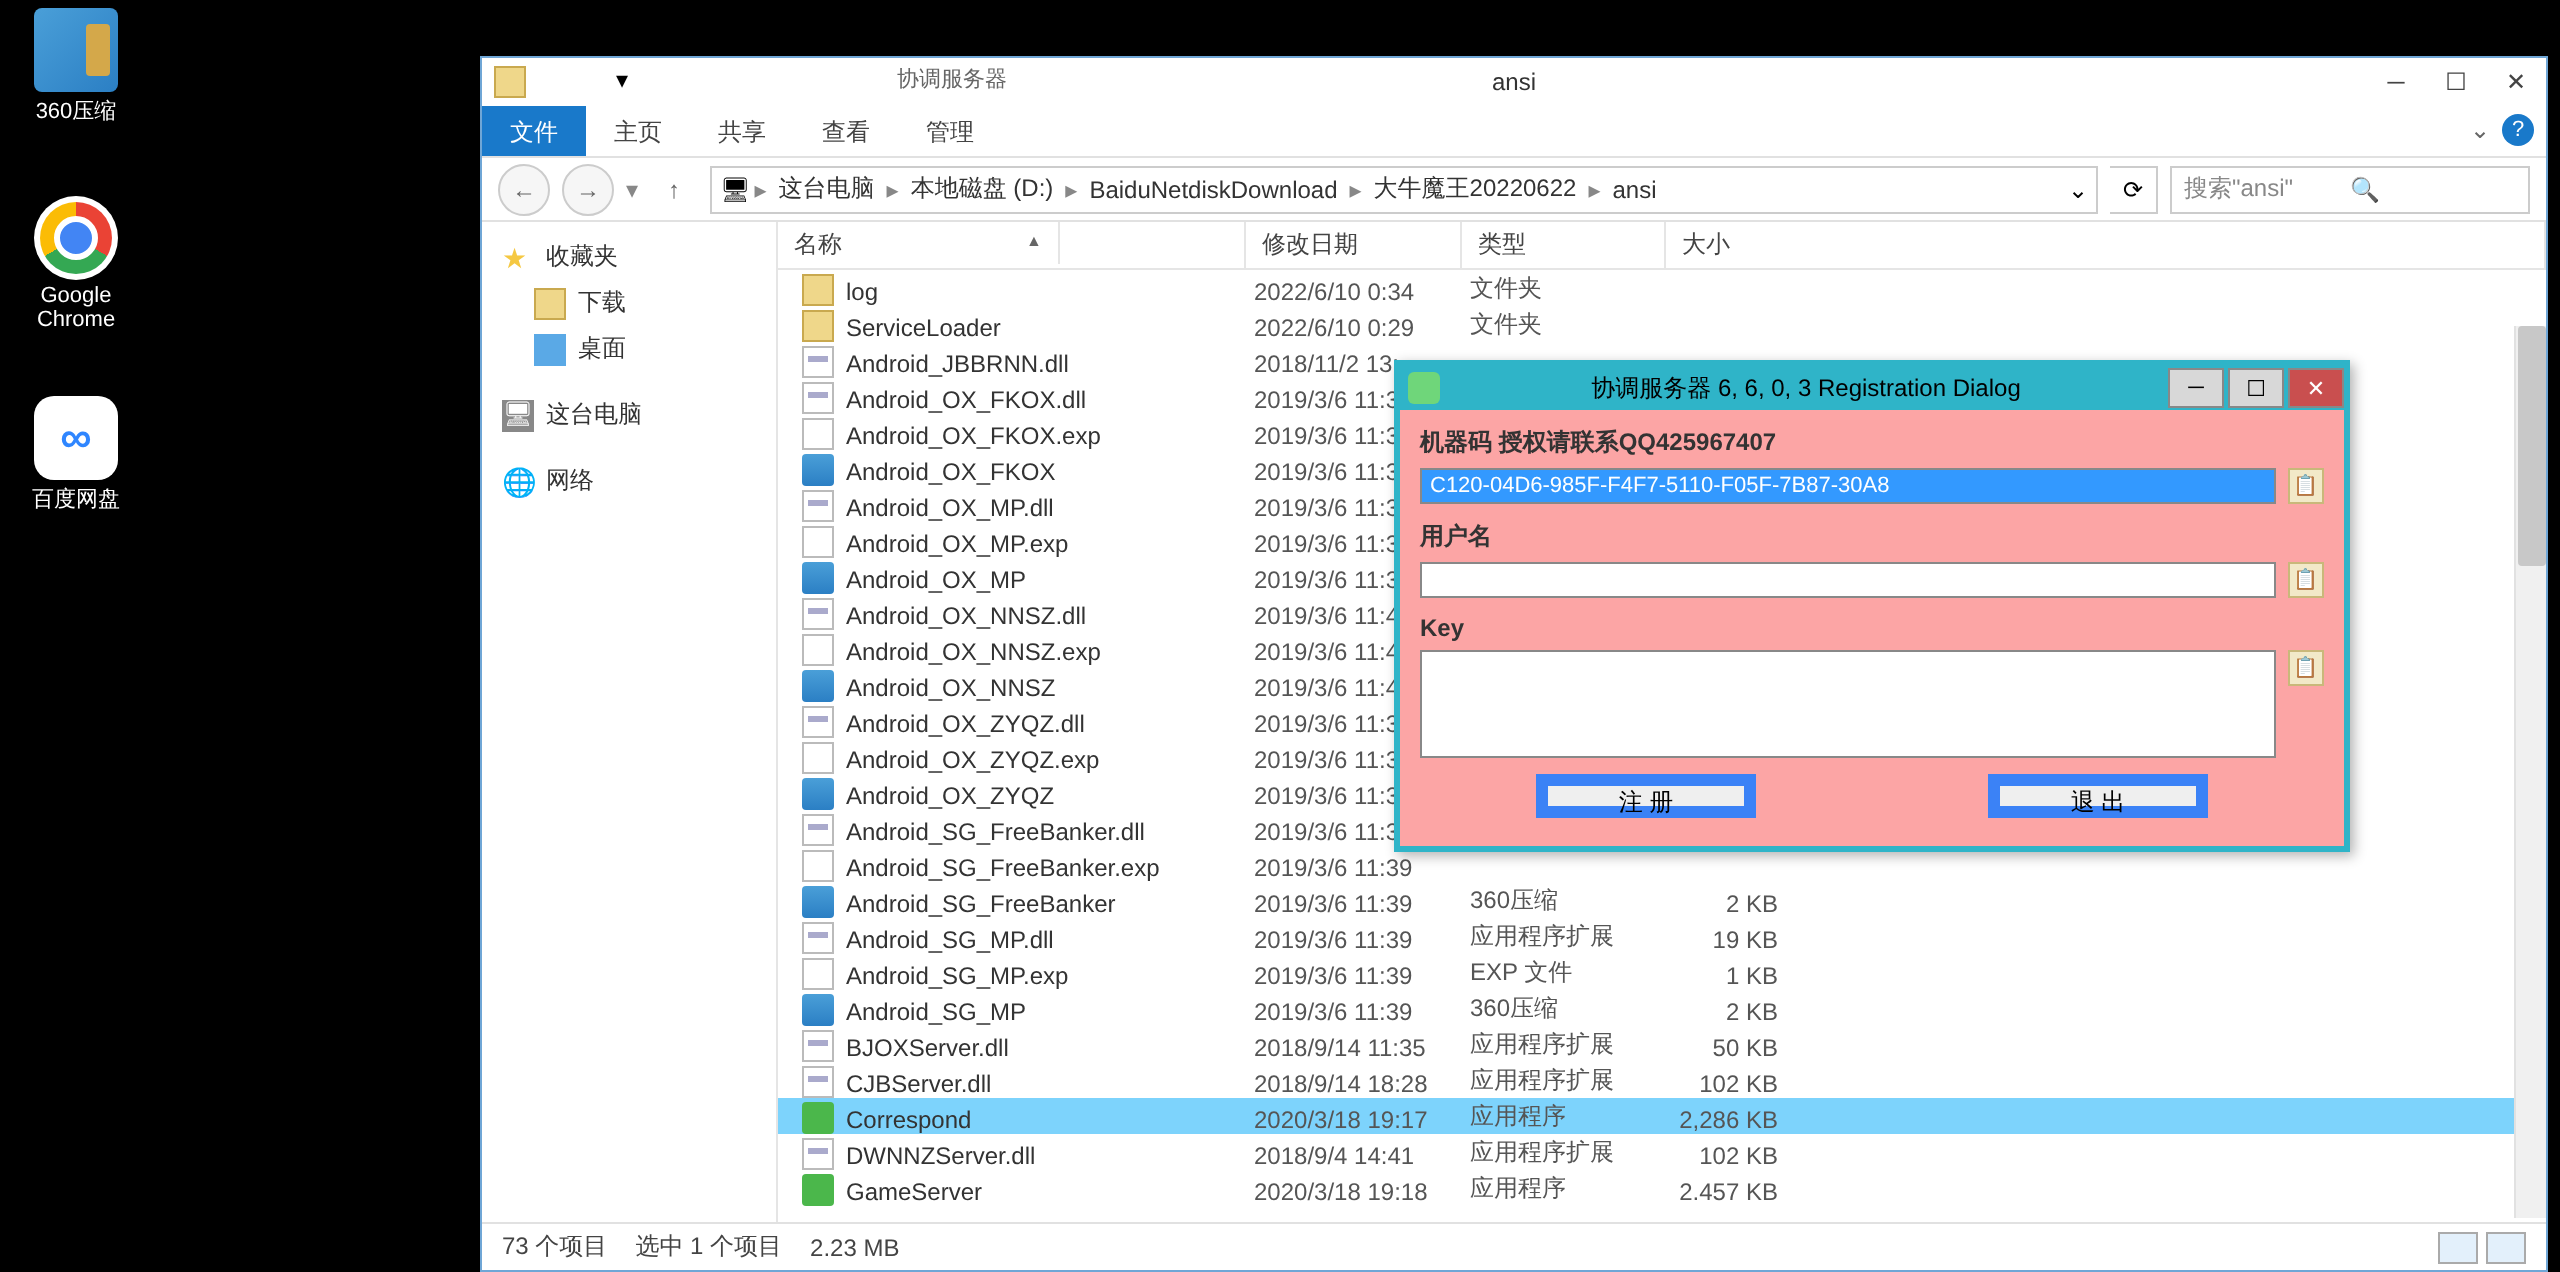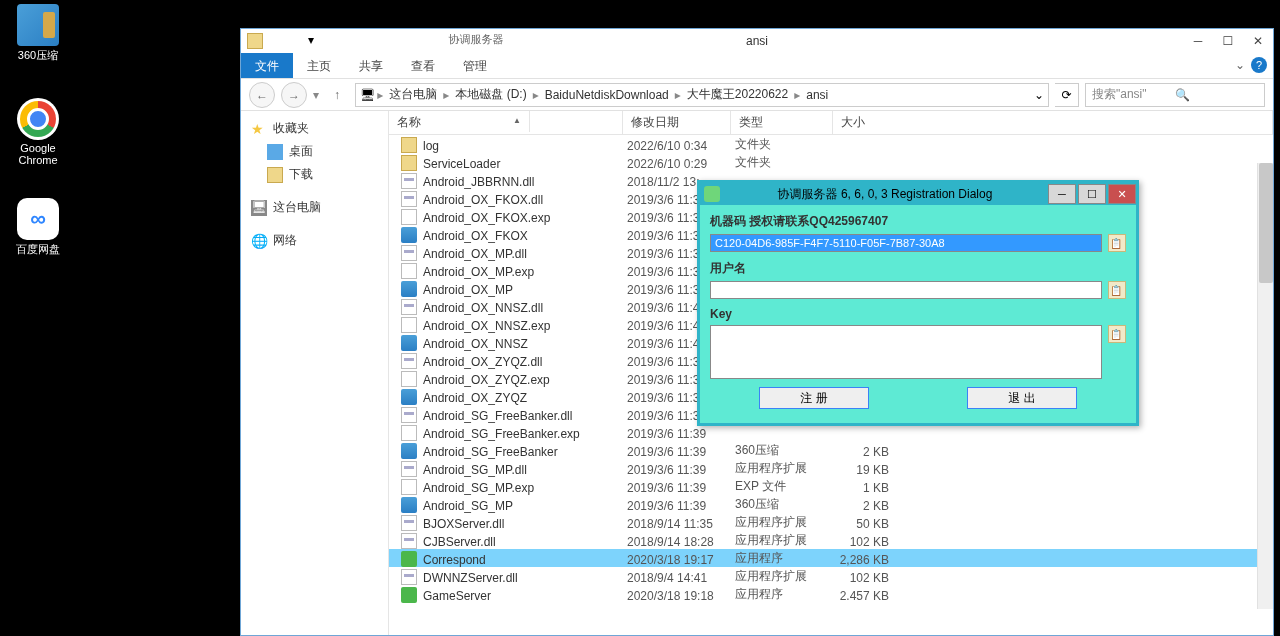--- a/index.html
+++ b/index.html
@@ -68,36 +68,36 @@
 .fi-exe{background:#4bb74b;border-radius:2px}
 .file .fn{width:204px;overflow:hidden;white-space:nowrap}
 .file .fd{width:108px;color:#555}
 .file .ft{width:102px;color:#555}
 .file .fs{width:60px;text-align:right;color:#555;padding-right:8px}
 .sb-scroll{position:absolute;right:0;top:134px;bottom:26px;width:16px;background:#f0f0f0;border-left:1px solid #e1e1e1}
 .sb-thumb{position:absolute;top:0;width:14px;left:1px;height:120px;background:#c8c8c8;border-radius:2px}
 .status{height:24px;border-top:1px solid #e1e1e1;display:flex;align-items:center;padding:0 10px;gap:14px;color:#444;font-size:11px}
 .status .right{margin-left:auto;display:flex;gap:4px}
 .status .vb{width:20px;height:16px;border:1px solid #aaa;background:#e3f0fb}
-.dialog{position:absolute;left:697px;top:180px;width:442px;background:#5eead4;border:3px solid #2fb4c8;box-shadow:2px 2px 6px rgba(0,0,0,.3)}
+.dialog{position:absolute;left:697px;top:180px;width:478px;background:#fca5a5;border:3px solid #2fb4c8;box-shadow:2px 2px 6px rgba(0,0,0,.3)}
 .dlg-tb{height:22px;background:#2fb4c8;display:flex;align-items:center;color:#000}
 .dlg-tb .di{width:16px;height:16px;margin:0 4px;background:#6fd67a;border-radius:3px}
 .dlg-tb .dt{flex:1;text-align:center;font-size:12px}
 .dlg-btns{display:flex}
 .dlg-btn{width:28px;height:20px;background:#d8d8d8;border:1px solid #888;margin-left:2px;display:flex;align-items:center;justify-content:center;font-size:11px}
 .dlg-btn.cls{background:#c94f4f;color:#fff}
 .dlg-body{padding:8px 10px 14px}
 .dlg-lbl{font-size:12px;color:#333;font-weight:bold;margin-bottom:4px}
 .dlg-row{display:flex;align-items:flex-start;gap:6px;margin-bottom:8px}
 .dlg-inp{flex:1;border:1px solid #888;padding:2px 4px;font-size:11px;background:#fff}
 .dlg-inp.sel{background:#3399ff;color:#fff}
 .dlg-ta{flex:1;border:1px solid #888;height:54px;background:#fff;resize:none}
 .dlg-ico{width:18px;height:18px;background:#f2e9c8;border:1px solid #c9b87a;display:flex;align-items:center;justify-content:center;font-size:10px}
 .dlg-btns2{display:flex;justify-content:space-around;margin-top:6px}
-.dlg-btns2 button{width:110px;height:22px;background:#efefef;border:1px solid #3b82f6;cursor:pointer;font-size:12px}
+.dlg-btns2 button{width:110px;height:22px;background:#efefef;border:6px solid #3b82f6;cursor:pointer;font-size:12px}
 </style>
 </head>
 <body>
 
 <div class="desktop">
   <div class="d-icon d-zip">
       <div class="ico"></div>
       <div class="lbl">360压缩</div>
     </div>
   <div class="d-icon d-chrome">
@@ -170,26 +170,26 @@
       </div>
     </div>
 
     <div class="body">
       <div class="side">
         <div class="side-item">
             <span class="si si-fav">★</span>
             <span>收藏夹</span>
           </div>
         <div class="side-item indent">
+            <span class="si si-fold"></span>
+            <span>下载</span>
+          </div>
+        <div class="side-item indent">
             <span class="si si-desk"></span>
             <span>桌面</span>
-          </div>
-        <div class="side-item indent">
-            <span class="si si-fold"></span>
-            <span>下载</span>
           </div>
         <div class="side-sep"></div>
         <div class="side-item">
             <span class="si si-pc">🖥</span>
             <span>这台电脑</span>
           </div>
         <div class="side-sep"></div>
         <div class="side-item">
             <span class="si si-net">🌐</span>
             <span>网络</span>
@@ -388,20 +388,29 @@
   <div class="fs">2.457 KB</div>
             </div>
           </div>
       </div>
     </div>
 
     <div class="sb-scroll">
         <div class="sb-thumb"></div>
       </div>
 
+    <div class="status">
+      <span>73 个项目</span>
+      <span>选中 1 个项目</span>
+      <span>2.23 MB</span>
+      <div class="right">
+        <div class="vb"></div>
+        <div class="vb"></div>
+      </div>
+    </div>
   </div>
 
   <div class="dialog">
     <div class="dlg-tb">
       <div class="di"></div>
       <div class="dt">协调服务器 6, 6, 0, 3 Registration Dialog</div>
       <div class="dlg-btns">
         <div class="dlg-btn">─</div>
         <div class="dlg-btn">☐</div>
         <div class="dlg-btn cls">✕</div>

